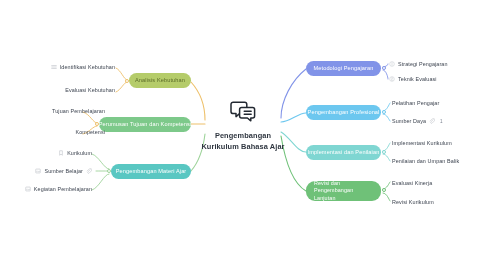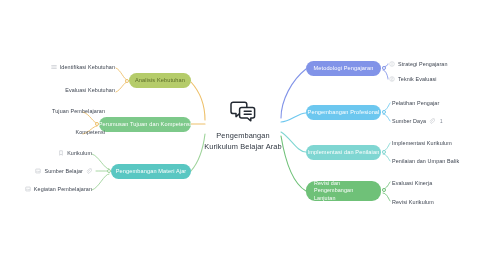--- a/index.html
+++ b/index.html
@@ -17,21 +17,21 @@
   .center{
     position:absolute;
     left:193px;top:100px;
     width:100px;
     text-align:center;
   }
   .center-icon{
     display:block;margin:0 auto 7px auto;width:26px;height:24px;
   }
   .center-title{
-    font-size:7.4px;font-weight:normal;color:#2f3640;line-height:1.45;
+    font-size:7.4px;font-weight:bold;color:#2f3640;line-height:1.45;
     letter-spacing:.1px;
   }
 
   
   .pill{
     position:absolute;
     border-radius:9px;
     display:flex;align-items:center;
     padding:0 8px;
     box-sizing:border-box;
@@ -158,21 +158,21 @@
   <div class="dot leaf" style="left:382px;top:188px;"></div>
 
   <div class="center">
     <svg class="center-icon" viewBox="0 0 26 24" xmlns="http://www.w3.org/2000/svg">
       <path d="M3.2,2.2 h11.4 a2.2,2.2 0 0 1 2.2,2.2 v7.0 a2.2,2.2 0 0 1 -2.2,2.2 h-5.0 l-3.6,3.0 v-3.0 h-2.8 a2.2,2.2 0 0 1 -2.2,-2.2 v-7.0 a2.2,2.2 0 0 1 2.2,-2.2 z" fill="none" stroke="#222831" stroke-width="1.5" stroke-linejoin="round"></path>
       <path d="M11.6,7.6 h11.0 a2.0,2.0 0 0 1 2.0,2.0 v6.4 a2.0,2.0 0 0 1 -2.0,2.0 h-1.8 v2.8 l-3.4,-2.8 h-5.8 a2.0,2.0 0 0 1 -2.0,-2.0 v-6.4 a2.0,2.0 0 0 1 2.0,-2.0 z" fill="#ffffff" stroke="#222831" stroke-width="1.5" stroke-linejoin="round"></path>
       <path d="M14.2,11.3 h7.0 M14.2,14.2 h7.0" stroke="#222831" stroke-width="1.4" stroke-linecap="round"></path>
     </svg>
     <div class="center-title">
       <span>Pengembangan</span><br>
-      <span>Kurikulum Belajar Arab</span>
+      <span>Kurikulum Bahasa Ajar</span>
     </div>
   </div>
 
   <div class="pill olive" id="n-analisis">
     <span>Analisis Kebutuhan</span>
   </div>
   <div class="pill green" id="n-perumusan">
     <span>Perumusan Tujuan dan Kompetensi</span>
   </div>
   <div class="pill teal" id="n-materi">

